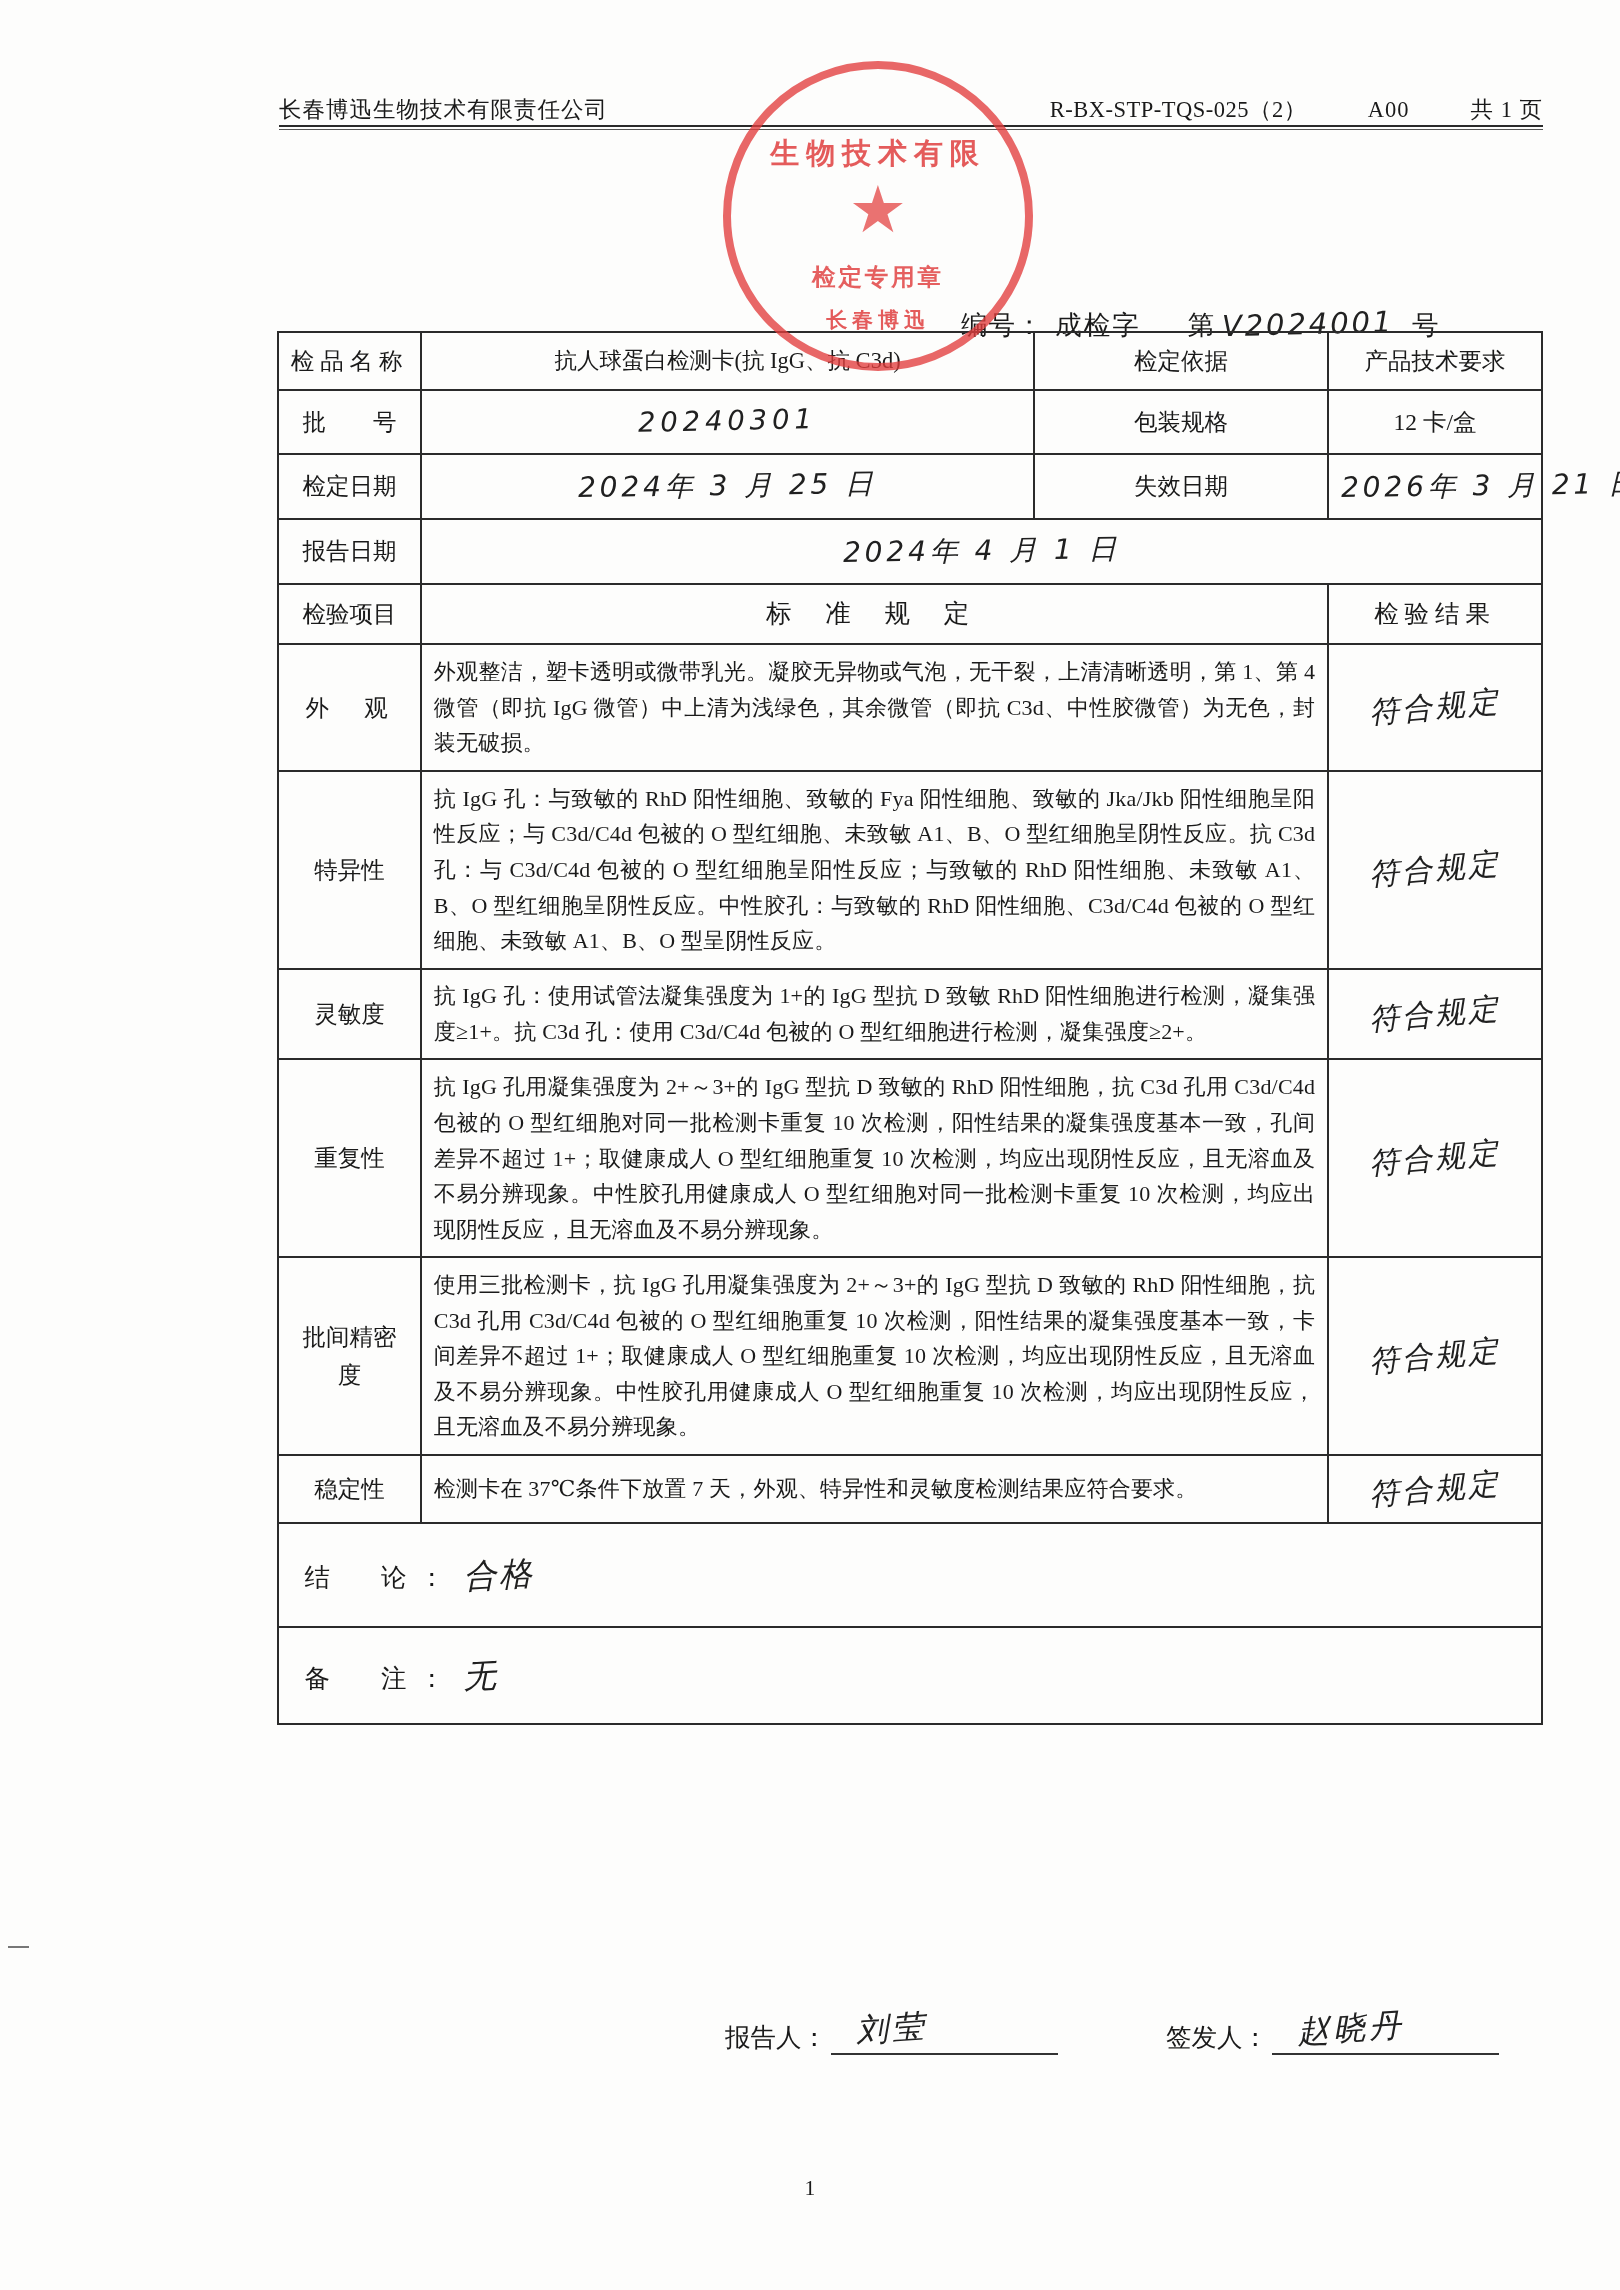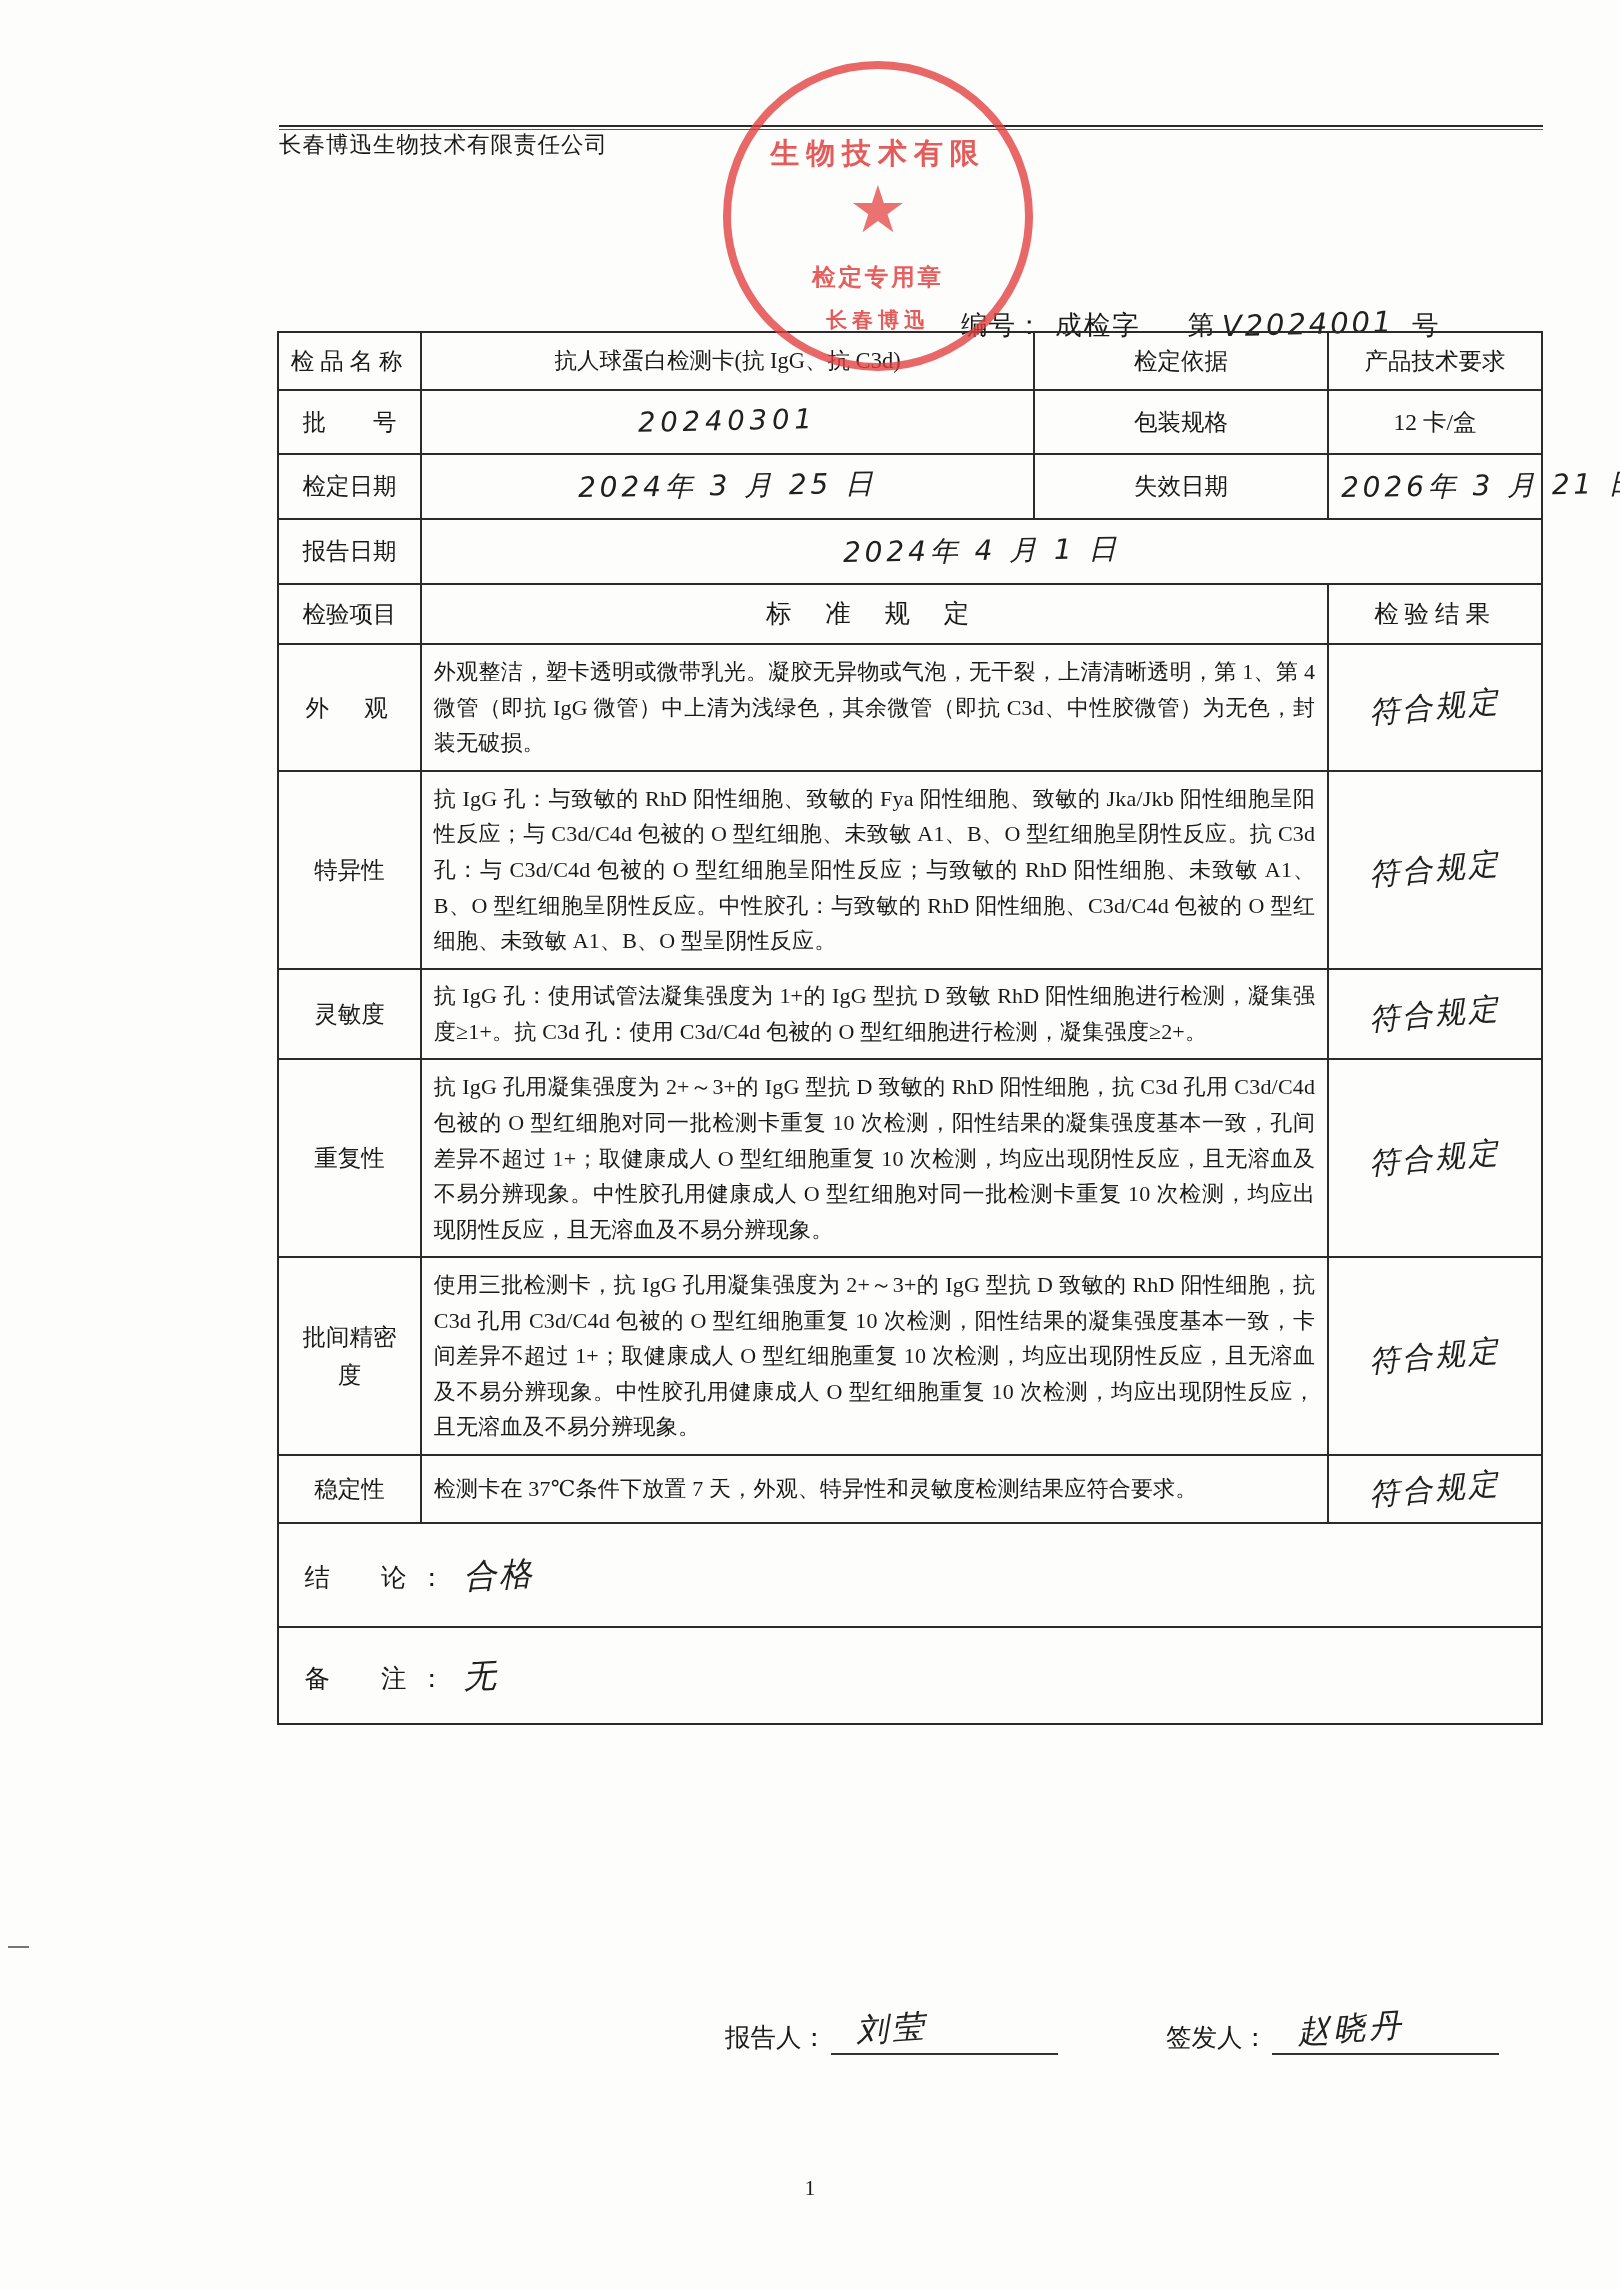--- a/index.html
+++ b/index.html
@@ -26,21 +26,20 @@
   
   .hdr {
     position: absolute;
     left: 279px;
     top: 94px;
     width: 1264px;
     display: flex;
     align-items: center;
     font-size: 21.6px;
     letter-spacing: 1px;
-    margin-top: 35px;
   }
   .hdr-company {
     font-family: "Liberation Serif", serif;
     font-size: 22.5px;
     white-space: nowrap;
   }
   .hdr-right {
     margin-left: auto;
     display: flex;
     align-items: baseline;
@@ -302,20 +301,25 @@
     border-top: 2px solid #777;
   }
 </style>
 </head>
 <body>
 
 <div class="page">
 
   <div class="hdr">
     <span class="hdr-company">长春博迅生物技术有限责任公司</span>
+    <span class="hdr-right">
+      <span class="hdr-doccode">R-BX-STP-TQS-025（2）</span>
+      <span class="hdr-ver">A00</span>
+      <span class="hdr-pages">共 1 页</span>
+    </span>
   </div>
   <div class="hdr-rule"></div>
 
 
   <div class="seal">
     <div class="seal-top-text">生物技术有限</div>
     <div class="star">★</div>
     <div class="seal-mid-text">检定专用章</div>
     <div class="seal-bottom-text">长春博迅</div>
   </div>

